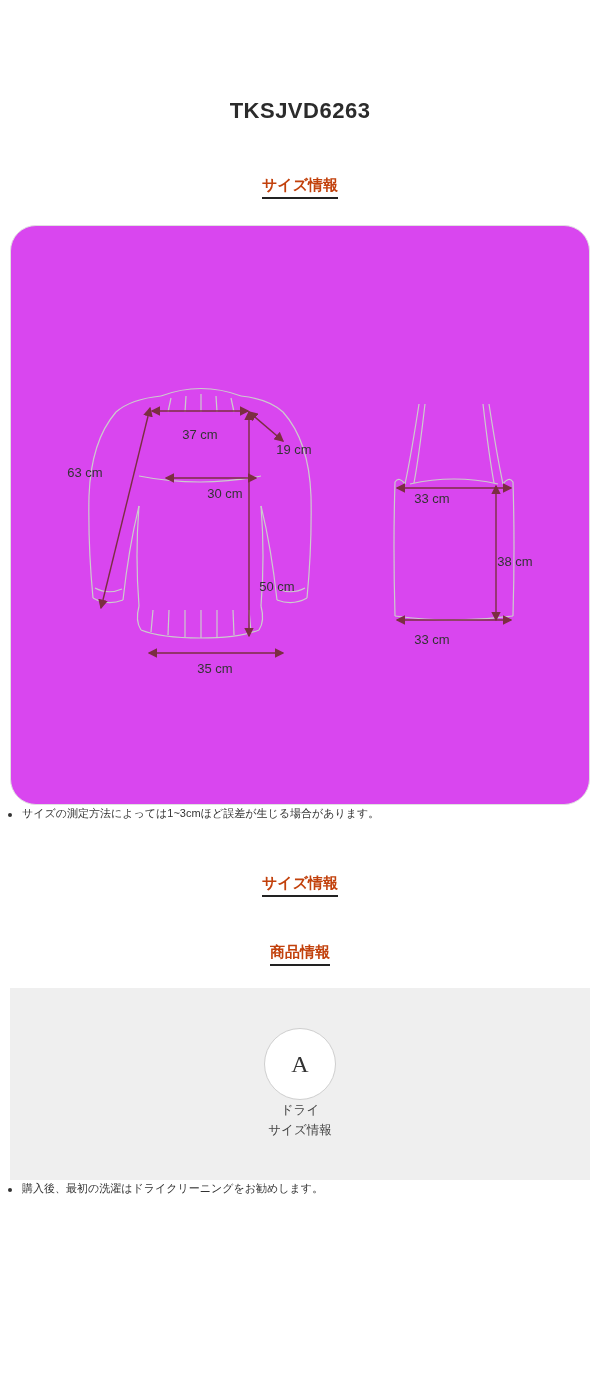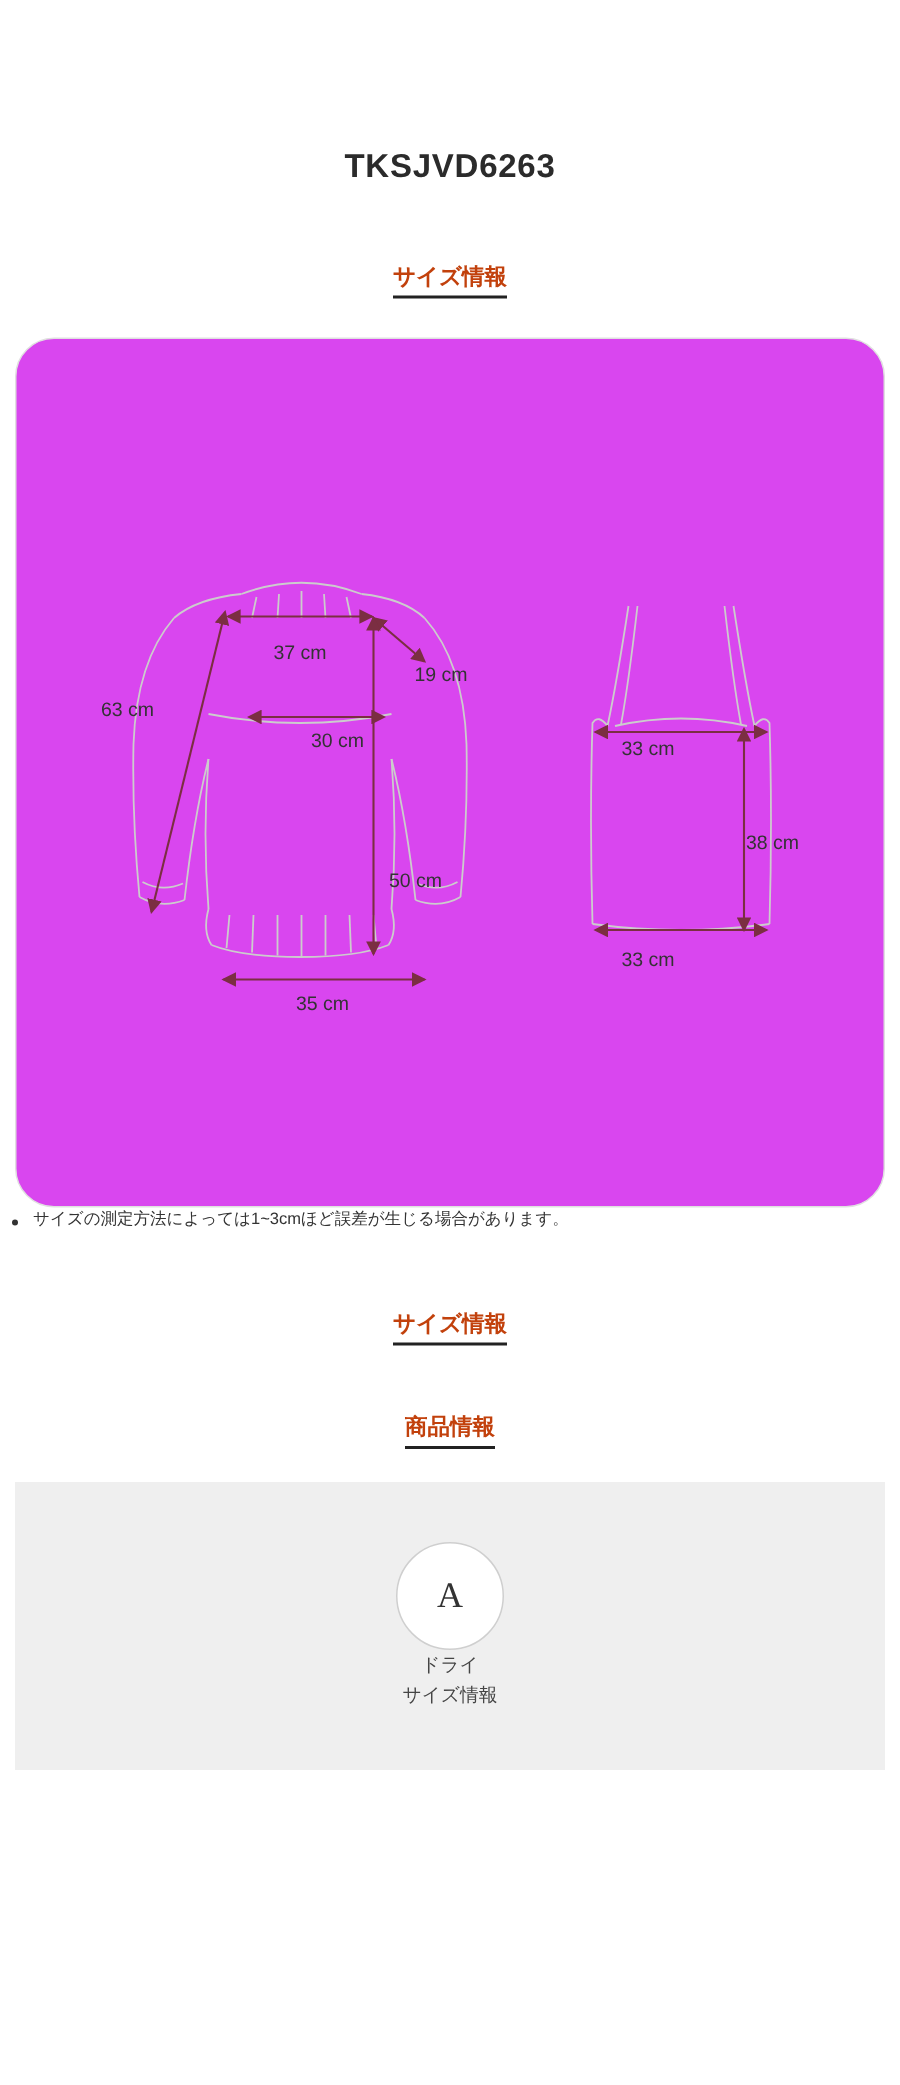--- a/index.html
+++ b/index.html
@@ -267,15 +267,16 @@
     <div class="care-circle">
       <span>A</span>
     </div>
     <div class="care-label">
       <div>ドライ</div>
       <div>サイズ情報</div>
     </div>
   </div>
 
   <ul class="bullets care-list">
+    <li>購入後、最初の洗濯はドライクリーニングをお勧めします。</li>
   </ul>
 
 </div>
 
 </body></html>

